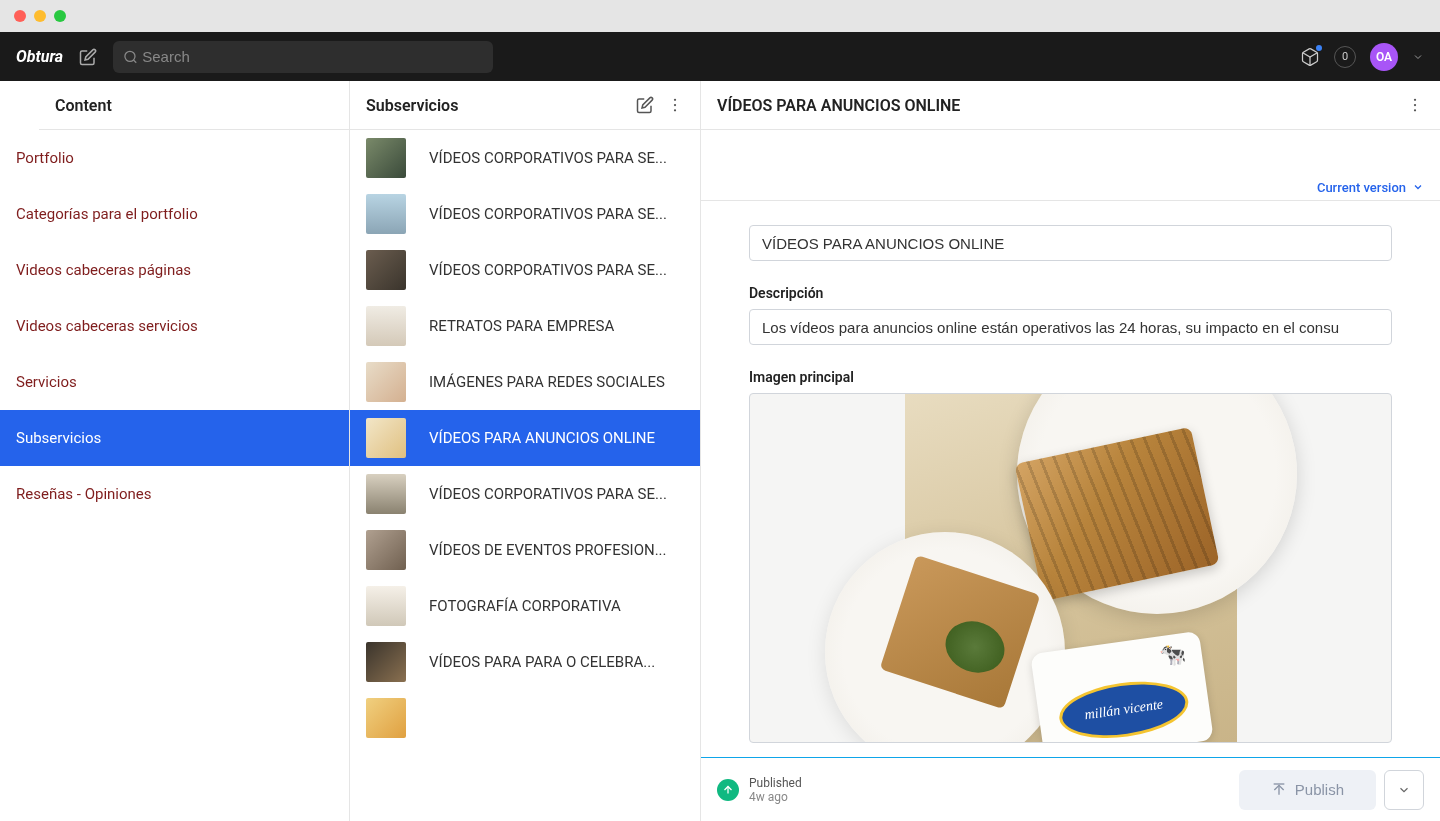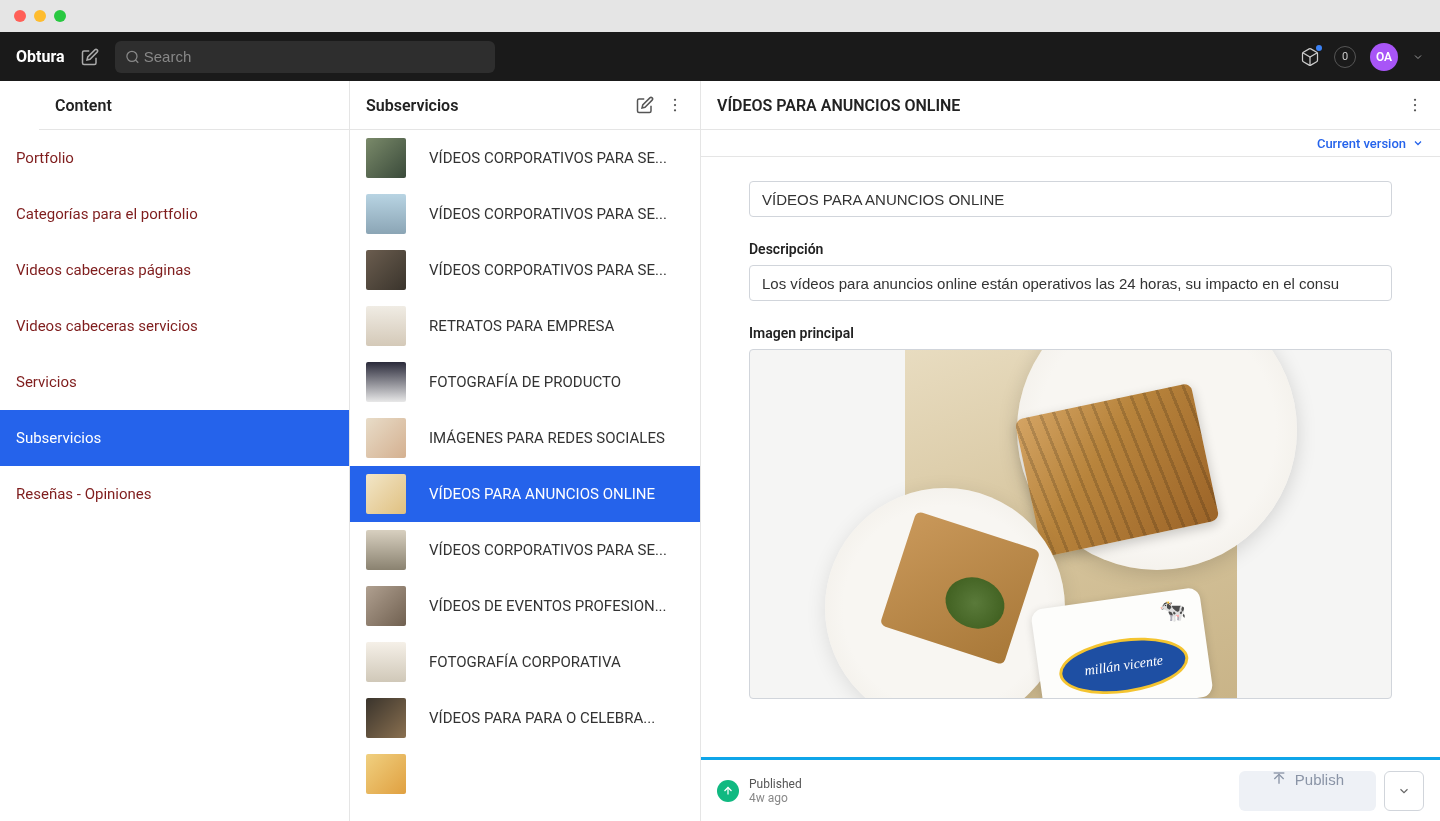--- a/index.html
+++ b/index.html
@@ -7,21 +7,21 @@
   
   .window { width: 1440px; height: 821px; display: flex; flex-direction: column; }
   
   .titlebar { height: 32px; background: #e5e5e5; display: flex; align-items: center; padding-left: 14px; gap: 8px; }
   .traffic-light { width: 12px; height: 12px; border-radius: 50%; }
   .red { background: #ff5f57; }
   .yellow { background: #febc2e; }
   .green { background: #28c840; }
   
   .topbar { height: 49px; background: #1a1a1a; display: flex; align-items: center; padding: 0 16px; gap: 16px;}
-  .logo { color: #fff; font-weight: 700; font-size: 16px; }
+  .logo { color: #fff; font-weight: 700; font-size: 16px; font-style: italic; }
   .edit-icon { color: #aaa; display: flex; cursor: pointer; }
   .search-box { flex: 0 1 380px; height: 32px; background: #2e2e2e; border-radius: 6px; display: flex; align-items: center; padding: 0 10px; gap: 4px; color: #888; }
   .search-box input { background: transparent; border: none; outline: none; color: #ccc; font-size: 15px; width: 100%; }
   .search-box input::placeholder { color: #888; }
   .topbar-spacer { flex: 1; }
   .topbar-right { display: flex; align-items: center; gap: 14px; }
   .box-icon { color: #ccc; position: relative; display: flex; }
   .blue-dot { position: absolute; top: -2px; right: -2px; width: 6px; height: 6px; background: #3b82f6; border-radius: 50%; }
   .count-badge { width: 22px; height: 22px; border: 1.5px solid #555; border-radius: 50%; color: #ccc; font-size: 11px; display: flex; align-items: center; justify-content: center; }
   .avatar { width: 28px; height: 28px; border-radius: 50%; background: #a855f7; color: #fff; font-size: 12px; font-weight: 600; display: flex; align-items: center; justify-content: center; }
@@ -40,36 +40,36 @@
   .col2-header-actions { display: flex; gap: 12px; align-items: center; color: #555; }
   .col2-list { flex: 1; overflow-y: auto; }
   .col2-item { height: 56px; display: flex; align-items: center; padding: 0 16px; gap: 23px; cursor: pointer; }
   .col2-item.active { background: #2563eb; }
   .col2-item.active .col2-label { color: #fff; }
   .thumb { width: 40px; height: 40px; border-radius: 2px; background: #d4d4d4; flex-shrink: 0; }
   .col2-label { font-size: 15px; color: #333; white-space: nowrap; overflow: hidden; text-overflow: ellipsis; flex: 1; }
   
   .col3 { flex: 1; display: flex; flex-direction: column; position: relative; }
   .col3-header { height: 49px; border-bottom: 1px solid #e5e5e5; display: flex; align-items: center; padding: 0 16px; font-weight: 600; font-size: 16px; color: #222; justify-content: space-between; }
-  .col3-subheader { height: 27px; border-bottom: 1px solid #e5e5e5; display: flex; align-items: center; justify-content: flex-end; padding: 0 16px; }
+  .col3-subheader { height: 27px; border-bottom: 1px solid #e5e5e5; display: flex; align-items: center; justify-content: flex-end; padding: 0 16px; margin-top: 44px; }
   .version-link { color: #2563eb; font-size: 13px; font-weight: 500; display: flex; align-items: center; gap: 6px; cursor: pointer; }
   .col3-body { flex: 1; overflow-y: auto; padding: 24px 48px; }
   .field-group { margin-bottom: 24px; }
   .field-label { font-size: 14px; font-weight: 600; color: #222; margin-bottom: 8px; display: block; }
   .field-input { width: 100%; height: 36px; border: 1px solid #d1d5db; border-radius: 4px; padding: 0 12px; font-size: 15px; color: #333; outline: none; }
   .image-preview { width: 100%; height: 350px; border: 1px solid #d1d5db; border-radius: 4px; background: #f5f5f4; display: flex; align-items: center; justify-content: center; position: relative; overflow: hidden; }
   
-  .col3-footer { height: 64px; border-top: 3px solid #0ea5e9; display: flex; align-items: center; padding: 0 16px; justify-content: space-between; background: #fff; }
+  .col3-footer { height: 64px; border-top: 1px solid #0ea5e9; display: flex; align-items: center; padding: 0 16px; justify-content: space-between; background: #fff; }
   .status-left { display: flex; align-items: center; gap: 10px; }
   .status-circle { width: 22px; height: 22px; border-radius: 50%; background: #10b981; display: flex; align-items: center; justify-content: center; color: #fff; }
   .status-text { display: flex; flex-direction: column; }
   .status-label { font-size: 12px; color: #555; }
   .status-time { font-size: 12px; color: #888; }
   .footer-right { display: flex; gap: 8px; }
-  .publish-btn { height: 40px; padding: 0 32px; background: #eef1f6; border: none; border-radius: 6px; color: #8a94a6; font-size: 15px; display: flex; gap: 8px; cursor: pointer; }
+  .publish-btn { height: 40px; padding: 0 32px; background: #eef1f6; border: none; border-radius: 6px; color: #8a94a6; font-size: 15px; display: flex; align-items: center; gap: 8px; cursor: pointer; }
   .publish-more { width: 40px; height: 40px; border: 1px solid #d1d5db; border-radius: 6px; background: #fff; display: flex; align-items: center; justify-content: center; color: #666; cursor: pointer; }
 
   .thumb.t0{background:linear-gradient(135deg,#7a8a6a,#3a4a3a);}
   .thumb.t1{background:linear-gradient(180deg,#b8d4e3,#8ba5b5);}
   .thumb.t2{background:linear-gradient(135deg,#6b5d4f,#3a342c);}
   .thumb.t3{background:linear-gradient(180deg,#f0ece4,#d4c9b8);}
   .thumb.t4{background:linear-gradient(180deg,#2a2a3a,#e8e8e8);}
   .thumb.t5{background:linear-gradient(135deg,#e8dcc8,#d4b090);}
   .thumb.t6{background:linear-gradient(135deg,#f2e6c8,#e0c080);}
   .thumb.t7{background:linear-gradient(180deg,#d8d0c0,#8a8270);}
@@ -171,24 +171,20 @@
             <div class="thumb t1"></div>
             <div class="col2-label">VÍDEOS CORPORATIVOS PARA SE...</div>
           </div>
           <div class="col2-item">
             <div class="thumb t2"></div>
             <div class="col2-label">VÍDEOS CORPORATIVOS PARA SE...</div>
           </div>
           <div class="col2-item">
             <div class="thumb t3"></div>
             <div class="col2-label">RETRATOS PARA EMPRESA</div>
-          </div>
-          <div class="col2-item">
-            <div class="thumb t4"></div>
-            <div class="col2-label">FOTOGRAFÍA DE PRODUCTO</div>
           </div>
           <div class="col2-item">
             <div class="thumb t5"></div>
             <div class="col2-label">IMÁGENES PARA REDES SOCIALES</div>
           </div>
           <div class="col2-item active">
             <div class="thumb t6"></div>
             <div class="col2-label">VÍDEOS PARA ANUNCIOS ONLINE</div>
           </div>
           <div class="col2-item">

